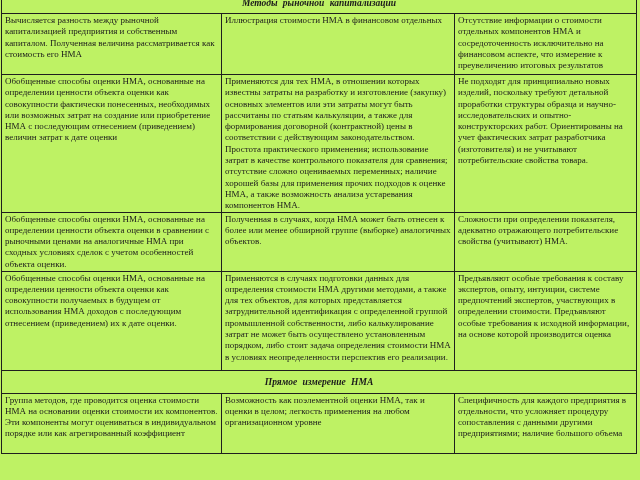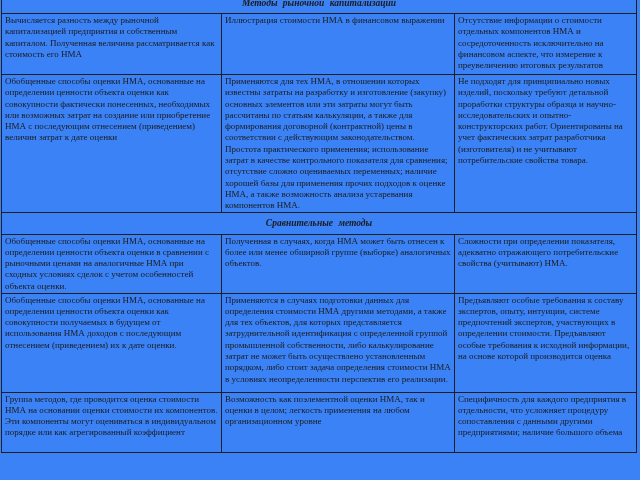--- a/index.html
+++ b/index.html
@@ -5,21 +5,21 @@
   html, body {
     margin: 0;
     padding: 0;
     background: #ffffff;
   }
   .page {
     position: relative;
     width: 640px;
     height: 480px;
     overflow: hidden;
-    background: #3b82f6;
+    background: #bef264;
     font-family: "Liberation Serif", "DejaVu Serif", serif;
     color: #1b1b1b;
   }
   table.methods {
     border-collapse: collapse;
     table-layout: fixed;
     width: 635px;
     margin-left: 1px;
     margin-top: -8px;
   }
@@ -68,46 +68,46 @@
       <col style="width:233px">
       <col style="width:182px">
     </colgroup>
     <tbody>
 
       <tr class="t0">
         <td class="hdr" colspan="3">Методы рыночной капитализации</td>
       </tr>
       <tr class="b0">
         <td class="c">Вычисляется разность между рыночной капитализацией предприятия и собственным капиталом. Полученная величина рассматривается как стоимость его НМА</td>
-        <td class="c">Иллюстрация стоимости НМА в финансовом выражении</td>
+        <td class="c">Иллюстрация стоимости НМА в финансовом отдельных</td>
         <td class="c">Отсутствие информации о стоимости отдельных компонентов НМА и сосредоточенность исключительно на финансовом аспекте, что измерение к преувеличению итоговых результатов</td>
       </tr>
 
       <tr class="b1">
         <td class="c">Обобщенные способы оценки НМА, основанные на определении ценности объекта оценки как совокупности фактически понесенных, необходимых или возможных затрат на создание или приобретение НМА с последующим отнесением (приведением) величин затрат к дате оценки</td>
         <td class="c">Применяются для тех НМА, в отношении которых известны затраты на разработку и изготовление (закупку) основных элементов или эти затраты могут быть рассчитаны по статьям калькуляции, а также для формирования договорной (контрактной) цены в соответствии с действующим законодательством.
 Простота практического применения; использование затрат в качестве контрольного показателя для сравнения; отсутствие сложно оцениваемых переменных; наличие хорошей базы для применения прочих подходов к оценке НМА, а также возможность анализа устаревания компонентов НМА.</td>
         <td class="c">Не подходят для принципиально новых изделий, поскольку требуют детальной проработки структуры образца и научно-исследовательских и опытно-конструкторских работ. Ориентированы на учет фактических затрат разработчика (изготовителя) и не учитывают потребительские свойства товара.</td>
       </tr>
 
-      <tr class="t2">
-        <td class="hdr" colspan="3">Сравнительные методы</td>
-      </tr>
       <tr class="b2">
         <td class="c">Обобщенные способы оценки НМА, основанные  на определении ценности объекта оценки в сравнении с рыночными ценами на аналогичные НМА при сходных условиях сделок с учетом особенностей объекта оценки.</td>
         <td class="c">Полученная в случаях, когда НМА может быть отнесен к более или менее обширной группе (выборке) аналогичных объектов.</td>
         <td class="c">Сложности при определении показателя, адекватно отражающего потребительские свойства (учитывают) НМА.</td>
       </tr>
 
       <tr class="b3">
         <td class="c">Обобщенные способы оценки НМА, основанные на определении ценности объекта оценки как совокупности получаемых в будущем от использования НМА доходов с последующим отнесением (приведением) их к дате оценки.</td>
         <td class="c">Применяются в случаях подготовки данных для определения стоимости НМА другими методами, а также для тех объектов, для которых представляется затруднительной идентификация с определенной группой промышленной собственности, либо калькулирование затрат не может быть осуществлено установленным порядком, либо стоит задача определения стоимости НМА в условиях неопределенности перспектив его реализации.</td>
         <td class="c">Предъявляют особые требования к составу экспертов, опыту, интуиции, системе предпочтений экспертов, участвующих в определении стоимости. Предъявляют особые требования к исходной информации,  на основе которой производится оценка</td>
       </tr>
 
+      <tr class="t4">
+        <td class="hdr" colspan="3">Прямое измерение НМА</td>
+      </tr>
       <tr class="b4">
         <td class="c">Группа методов, где проводится оценка стоимости НМА на основании оценки стоимости их компонентов. Эти компоненты могут оцениваться в индивидуальном порядке или как агрегированный коэффициент</td>
         <td class="c">Возможность как поэлементной оценки НМА, так и оценки в целом; легкость применения на любом организационном уровне</td>
         <td class="c">Специфичность для каждого предприятия в отдельности, что усложняет процедуру сопоставления с данными другими предприятиями; наличие большого объема</td>
       </tr>
     </tbody>
   </table>
 </div>
 
 </body></html>

